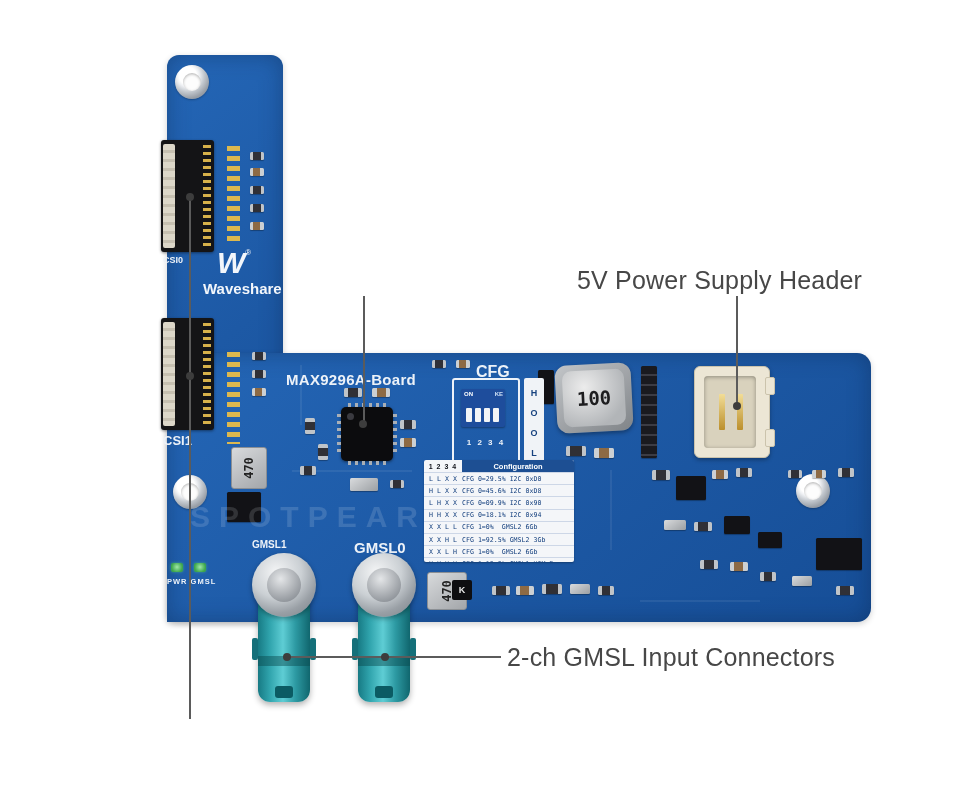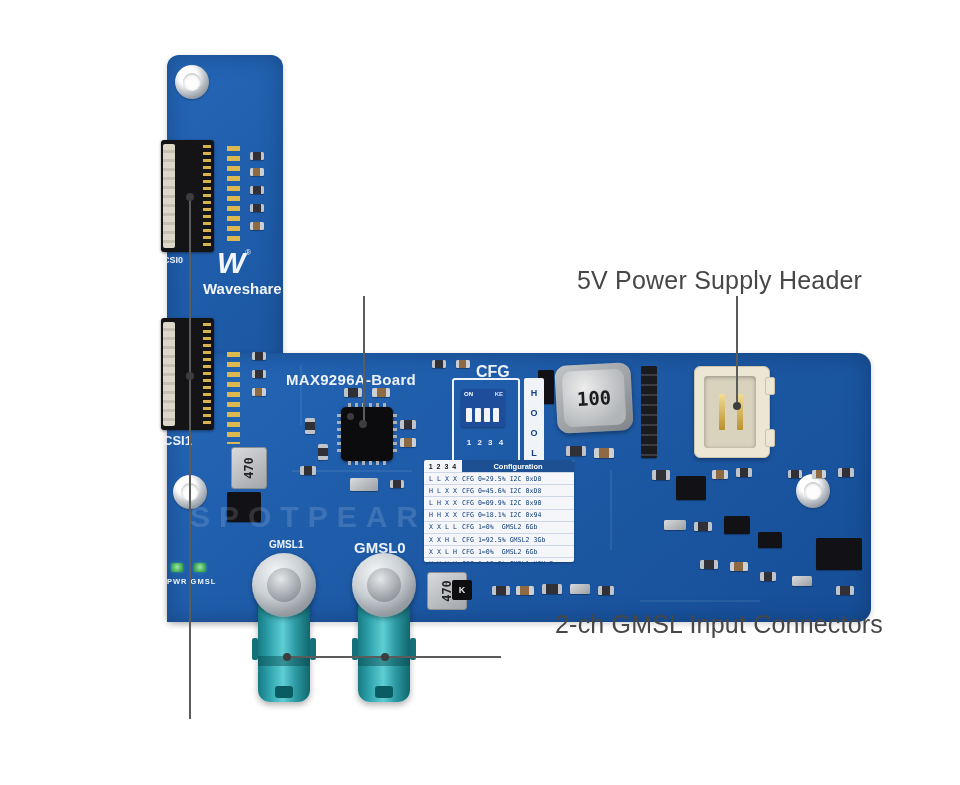--- a/index.html
+++ b/index.html
@@ -216,21 +216,21 @@
   <div class="cap470" style="left:427px;top:572px;width:38px;height:36px;">
       <span>470</span>
     </div>
   <div class="kbox">
       <span>K</span>
     </div>
   <div class="led" style="left:171px;top:563px;"></div>
   <div class="led" style="left:194px;top:563px;"></div>
   <div class="silk" style="left:167px;top:578px;font-size:7.5px;letter-spacing:1px;">PWR GMSL</div>
 
-  <div class="silk" style="left:252px;top:540px;font-size:10px;margin-left:17px;">GMSL1</div>
+  <div class="silk" style="left:252px;top:540px;font-size:10px;">GMSL1</div>
   <div class="silk" style="left:354px;top:540px;font-size:15px;">GMSL0</div>
 
   <div class="fakra-body" style="left:258px;top:598px;">
     <div class="band"></div>
     <div class="tab tl"></div>
     <div class="tab tr"></div>
     <div class="notch"></div>
   </div>
   <div class="fakra-base" style="left:252px;top:553px;"></div>
 
@@ -284,21 +284,21 @@
   <div class="smd c" style="left:730px;top:562px;width:18px;height:9px;"></div>
   <div class="smd r" style="left:760px;top:572px;width:16px;height:9px;"></div>
   <div class="smd s" style="left:792px;top:576px;width:20px;height:10px;"></div>
   <div class="smd r" style="left:836px;top:586px;width:18px;height:9px;"></div>
   <div class="smd r" style="left:432px;top:360px;width:14px;height:8px;"></div>
   <div class="smd c" style="left:456px;top:360px;width:14px;height:8px;"></div>
 
   <div class="watermark">SPOTPEAR</div>
 
   <div class="ann-label" style="left:577px;top:266px;">5V Power Supply Header</div>
-  <div class="ann-label" style="left:507px;top:610px;margin-left:48px;">2-ch GMSL Input Connectors</div>
+  <div class="ann-label" style="left:507px;top:643px;">2-ch GMSL Input Connectors</div>
 
   <div class="lead" style="left:363px;top:296px;width:2px;height:128px;"></div>
   <div class="lead-dot" style="left:359px;top:420px;"></div>
 
   <div class="lead" style="left:736px;top:296px;width:2px;height:110px;"></div>
   <div class="lead-dot" style="left:733px;top:402px;"></div>
 
   <div class="lead" style="left:287px;top:656px;width:214px;height:2px;"></div>
   <div class="lead-dot" style="left:283px;top:653px;"></div>
   <div class="lead-dot" style="left:381px;top:653px;"></div>

